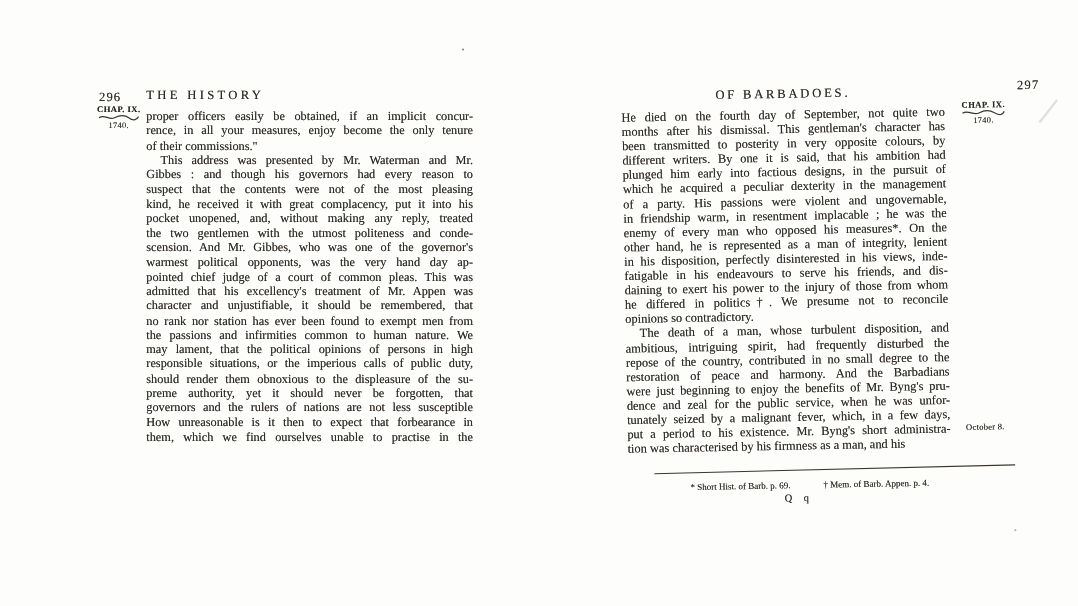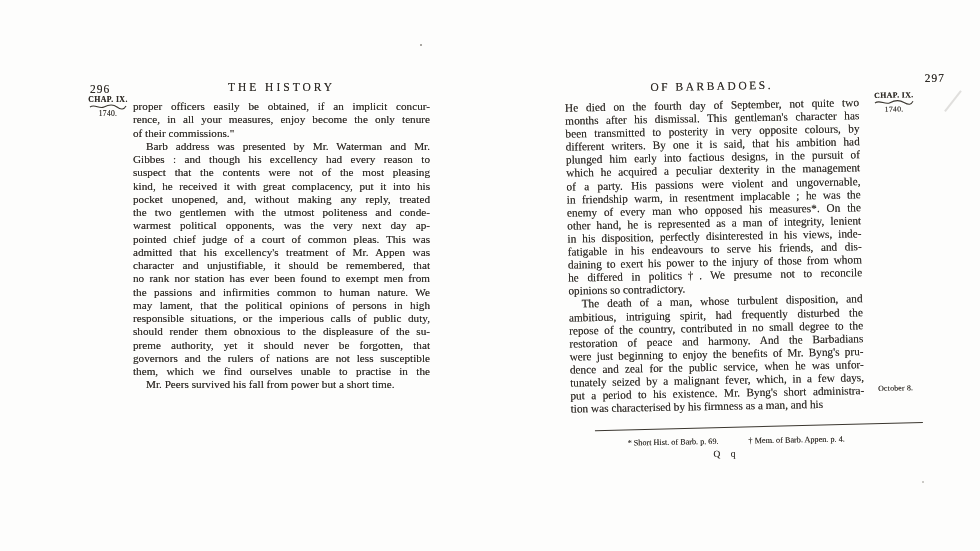--- a/index.html
+++ b/index.html
@@ -8,21 +8,21 @@
     background:#fdfdfc;
     font-family:"Liberation Serif","DejaVu Serif",serif;
     color:#2f2b26;
   }
   .page{position:absolute;}
   .ink{color:#2f2b26;text-shadow:0 0 0.45px rgba(47,43,38,0.65);}
 
   
   .page-left{left:85px;top:75px;width:360px;height:400px;}
   .pagenum-left{position:absolute;left:5px;top:8px;font-size:11.5px;letter-spacing:1px;}
-  .runhead-left{position:absolute;left:48px;top:6px;width:297px;text-align:center;
+  .runhead-left{position:absolute;left:48px;top:6px;width:297px;text-align:left;
     font-size:11.5px;letter-spacing:3px;}
   .margin-left-block{position:absolute;left:0px;top:20px;width:46px;text-align:center;}
   .body-left{position:absolute;left:48px;top:25px;width:297px;font-size:11.2px;}
   .body-left .tline{height:13.25px;line-height:13.25px;}
 
   
   .page-right{left:560px;top:68px;width:420px;height:420px;
     transform:rotate(-1.05deg);transform-origin:150px 200px;}
   .pagenum-right{position:absolute;left:368px;top:8px;font-size:11.5px;letter-spacing:1px;}
   .runhead-right{position:absolute;left:8px;top:12px;width:294px;text-align:center;
@@ -68,39 +68,40 @@
       <svg class="flourish" width="38" height="7" viewBox="0 0 38 7">
         <path d="M1 4 C6 0.5, 10 6.5, 15 4 S24 1, 28 4 S35 6.5, 37 3" stroke="#3a362f" stroke-width="1.1" fill="none"></path>
       </svg>
       <div class="year-note ink">1740.</div>
     </div>
 
     <div class="body-left ink">
         <div class="tline">proper officers easily be obtained, if an implicit concur-</div>
         <div class="tline">rence, in all your measures, enjoy become the only tenure</div>
         <div class="tline end">of their commissions."</div>
-        <div class="tline ind">Barb address was presented by Mr. Waterman and Mr.</div>
-        <div class="tline">Gibbes : and though his excellency had every reason to</div>
+        <div class="tline ind">This address was presented by Mr. Waterman and Mr.</div>
+        <div class="tline">Gibbes : and though his governors had every reason to</div>
         <div class="tline">suspect that the contents were not of the most pleasing</div>
         <div class="tline">kind, he received it with great complacency, put it into his</div>
         <div class="tline">pocket unopened, and, without making any reply, treated</div>
         <div class="tline">the two gentlemen with the utmost politeness and conde-</div>
-        <div class="tline">warmest political opponents, was the very next day ap-</div>
+        <div class="tline">scension.  And Mr. Gibbes, who was one of the governor's</div>
+        <div class="tline">warmest political opponents, was the very hand day ap-</div>
         <div class="tline">pointed chief judge of a court of common pleas.  This was</div>
         <div class="tline">admitted that his excellency's treatment of Mr. Appen was</div>
         <div class="tline">character and unjustifiable, it should be remembered, that</div>
         <div class="tline">no rank nor station has ever been found to exempt men from</div>
         <div class="tline">the passions and infirmities common to human nature.  We</div>
         <div class="tline">may lament, that the political opinions of persons in high</div>
         <div class="tline">responsible situations, or the imperious calls of public duty,</div>
         <div class="tline">should render them obnoxious to the displeasure of the su-</div>
         <div class="tline">preme authority, yet it should never be forgotten, that</div>
         <div class="tline">governors and the rulers of nations are not less susceptible</div>
+        <div class="tline">How unreasonable is it then to expect that forbearance in</div>
         <div class="tline">them, which we find ourselves unable to practise in the</div>
-        <div class="tline ind end">Mr. Peers survived his fall from power but a short time.</div>
       </div>
   </div>
 
   <div class="page page-right">
     <div class="pagenum-right ink">297</div>
     <div class="runhead-right ink">OF BARBADOES.</div>
 
     <div class="margin-right-block">
       <div class="chap-note ink">CHAP. IX.</div>
       <svg class="flourish" width="40" height="7" viewBox="0 0 40 7">

